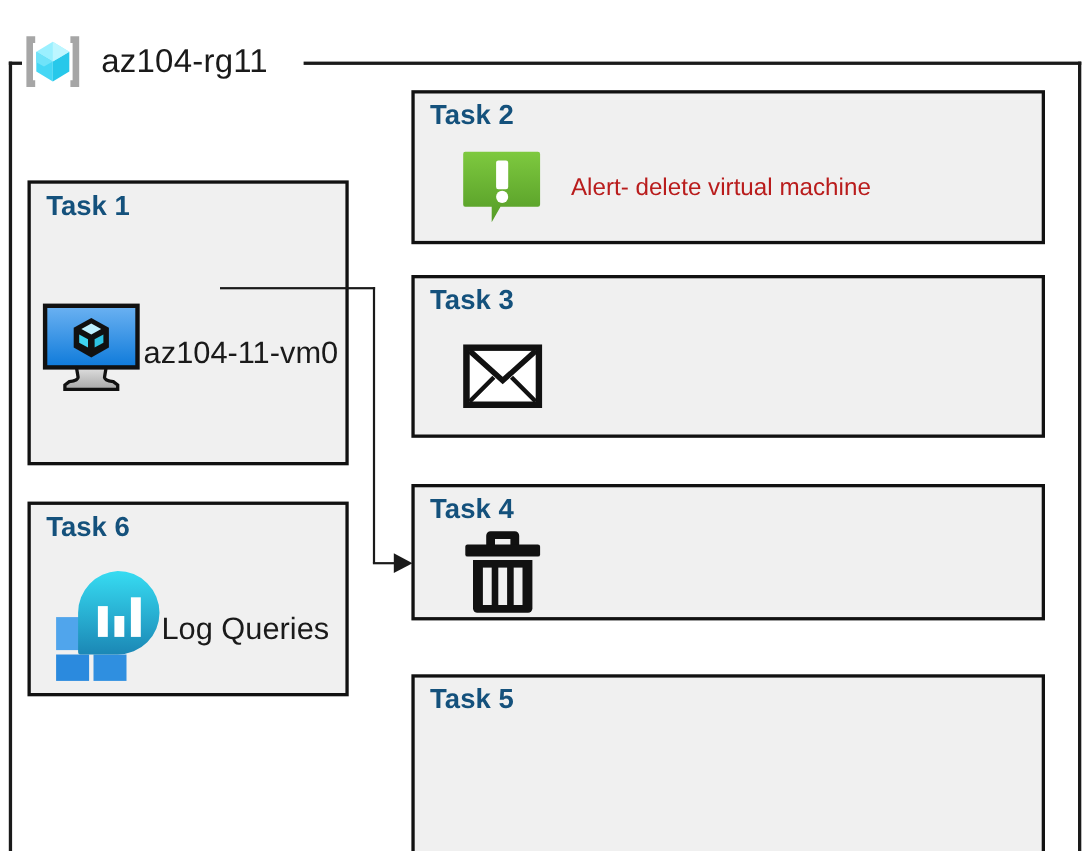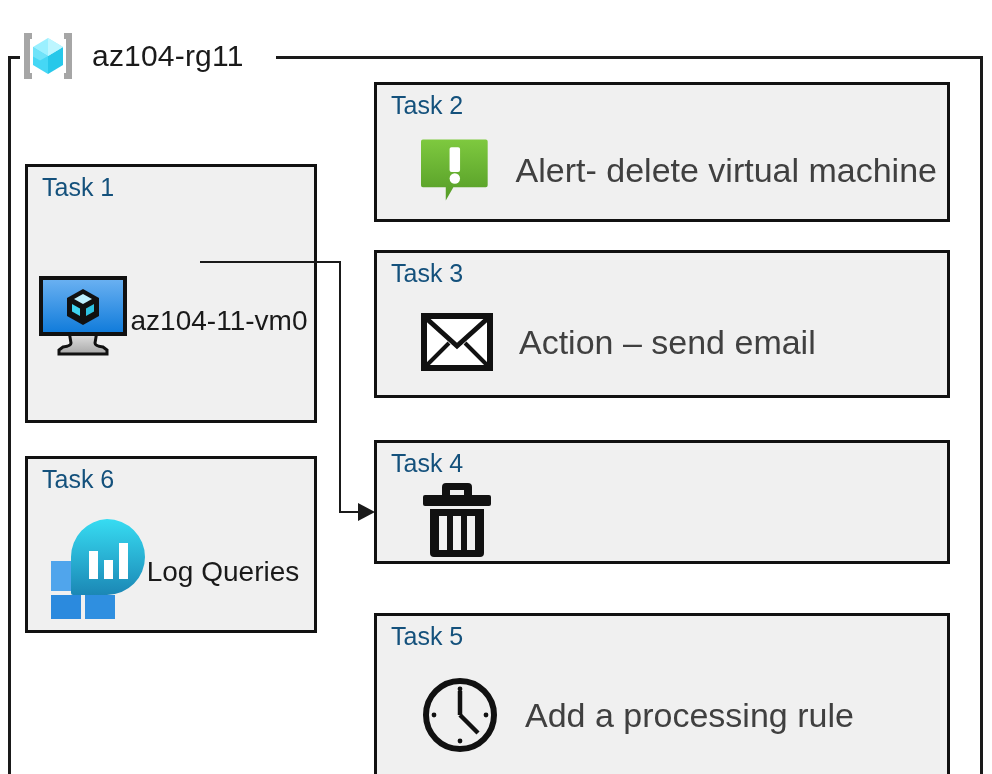--- a/index.html
+++ b/index.html
@@ -59,21 +59,21 @@
     position: absolute;
     background: #f0f0f0;
     border: 3px solid #111111;
     box-sizing: border-box;
   }
   .task-label {
     position: absolute;
     left: 14px;
     top: 6px;
     font-size: 25px;
-    font-weight: normal;
+    font-weight: bold;
     color: #14517c;
     white-space: nowrap;
   }
 
   
   .col-left {
     left: 25px;
     width: 292px;
   }
   .left-inner {
@@ -102,22 +102,22 @@
   .right-inner {
     position: absolute;
     left: 44px;
     top: 40px;
     right: 10px;
     bottom: 4px;
     display: flex;
     align-items: center;
   }
   .right-caption {
-    font-size: 34px;
-    color: #404040;
+    font-size: 22px;
+    color: #b91c1c;
     white-space: nowrap;
     margin-left: 26px;
   }
 
   
   .conn {
     position: absolute;
     background: #1a1a1a;
   }
   .conn-h1 { left: 200px; top: 237px; width: 141px; height: 2px; }
@@ -232,21 +232,20 @@
   </div>
 
   <div class="task-box col-right" style="top:226px; height:148px;">
     <div class="task-label">Task 3</div>
     <div class="right-inner">
       <svg width="72" height="58" viewBox="0 0 72 58">
         <rect x="3" y="3" width="66" height="52" fill="#ffffff" stroke="#111" stroke-width="6"></rect>
         <path d="M6 6 L36 33 L66 6" fill="none" stroke="#111" stroke-width="5"></path>
         <path d="M6 52 L28 30 M66 52 L44 30" fill="none" stroke="#111" stroke-width="4"></path>
       </svg>
-      <div class="right-caption">Action – send email</div>
     </div>
   </div>
 
   <div class="task-box col-right" style="top:416px; height:124px;">
     <div class="task-label">Task 4</div>
     <div class="right-inner">
       <svg width="72" height="80" viewBox="0 0 72 80">
 
         <path d="M25 3 h22 a4 4 0 0 1 4 4 v9 h-8 v-6 h-14 v6 h-8 v-9 a4 4 0 0 1 4 -4 Z" fill="#111"></path>
 
@@ -255,32 +254,20 @@
         <path d="M9 29 h54 v44 a4 4 0 0 1 -4 4 H13 a4 4 0 0 1 -4 -4 Z" fill="#111"></path>
         <rect x="18" y="36" width="8" height="34" fill="#f0f0f0"></rect>
         <rect x="32" y="36" width="8" height="34" fill="#f0f0f0"></rect>
         <rect x="46" y="36" width="8" height="34" fill="#f0f0f0"></rect>
       </svg>
     </div>
   </div>
 
   <div class="task-box col-right" style="top:589px; height:168px;">
     <div class="task-label">Task 5</div>
-    <div class="right-inner">
-      <svg width="78" height="78" viewBox="0 0 78 78">
-        <circle cx="39" cy="39" r="34" fill="none" stroke="#111" stroke-width="6"></circle>
-        <circle cx="39" cy="13" r="2.4" fill="#111"></circle>
-        <circle cx="39" cy="65" r="2.4" fill="#111"></circle>
-        <circle cx="13" cy="39" r="2.4" fill="#111"></circle>
-        <circle cx="65" cy="39" r="2.4" fill="#111"></circle>
-        <path d="M39 39 V15" fill="none" stroke="#111" stroke-width="4.5"></path>
-        <path d="M39 39 L57 57" fill="none" stroke="#111" stroke-width="4.5"></path>
-      </svg>
-      <div class="right-caption">Add a processing rule</div>
-    </div>
   </div>
 
   <div class="conn conn-h1"></div>
   <div class="conn conn-v"></div>
   <div class="conn conn-h2"></div>
   <div class="conn-arrow"></div>
 
 </div>
 
 </body></html>

